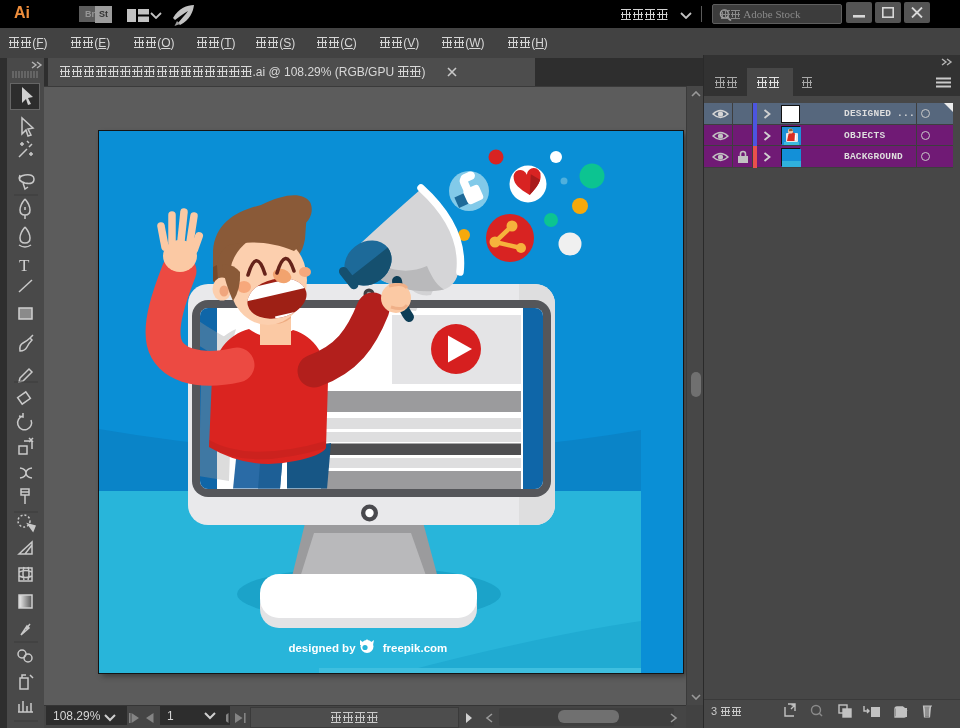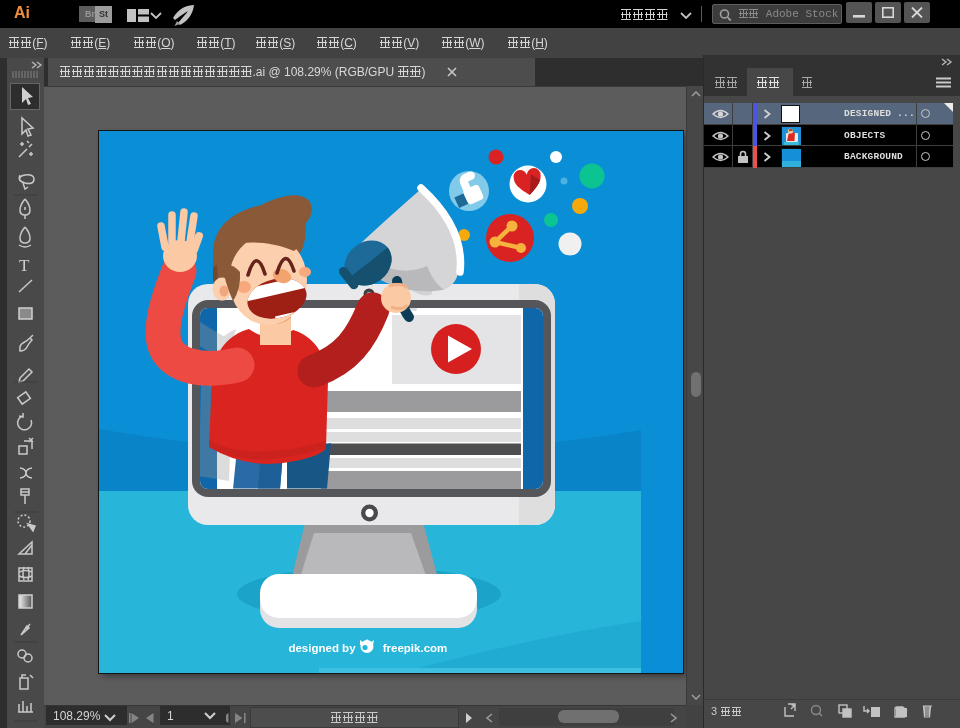--- a/index.html
+++ b/index.html
@@ -26,21 +26,21 @@
 #tabstrip{left:44px;top:58px;width:659px;height:28px;background:#2e2e2e;}
 #tab{position:absolute;left:4px;top:0;width:487px;height:28px;background:#4d4d4d;color:#d8d8d8;font-size:12px;line-height:28px;}
 #leftedge{left:0;top:58px;width:7px;height:670px;background:#2e2e2e;}
 #tools{left:7px;top:58px;width:37px;height:670px;background:#494949;}
 #canvas{left:44px;top:86px;width:642px;height:619px;background:#5c5c5c;border-top:1px solid #3a3a3a;}
 #board{position:absolute;left:55px;top:44px;width:584px;height:542px;outline:1.5px solid #141414;background:#0a8fd6;box-shadow:3px 3px 6px rgba(0,0,0,0.4);}
 #vscroll{left:686px;top:86px;width:17px;height:619px;background:#474747;border-left:1px solid #3a3a3a;}
 #status{left:44px;top:705px;width:642px;height:23px;background:#454545;border-top:1px solid #353535;color:#cfcfcf;font-size:11px;}
 #panel{left:703px;top:55px;width:257px;height:673px;background:#474747;border-left:1px solid #2a2a2a;}
 .fld{position:absolute;background:#2d2d2d;height:19px;top:0;font-size:12px;}
-.lrow{position:absolute;background:#000000;border-bottom:1px solid #3e3e3e;}
+.lrow{position:absolute;background:#701a75;border-bottom:1px solid #3e3e3e;}
 .lbl{position:absolute;left:104px;top:5px;font-family:"Liberation Mono",monospace;font-size:9.5px;font-weight:bold;color:#dedede;letter-spacing:0.2px;margin-left:36px;}
 .eye{position:absolute;left:8px;top:5px;}
 .cbar{position:absolute;left:49px;top:0;width:4px;height:21.5px;}
 .chev{position:absolute;left:59px;top:6px;}
 .thumb{position:absolute;left:77px;top:1.5px;width:19px;height:18px;border:1px solid #111;}
 .tgt{position:absolute;left:217px;top:6px;width:9px;height:9px;border:1.4px solid #c9c9c9;border-radius:50%;}
 .vdiv{position:absolute;top:0;width:1px;height:21.5px;background:#3e3e3e;}
 </style></head>
 <body>
 <div class="abs" id="title">
@@ -65,21 +65,21 @@
 <svg class="abs" style="left:680px;top:12px;" width="12" height="7">
       <path d="M1,1 L6,6 L11,1" stroke="#c2c2c2" stroke-width="1.8" fill="none"></path>
     </svg>
 <div class="abs" style="left:701px;top:6px;width:1px;height:16px;background:#5a5a5a;"></div>
 <div class="abs" style="left:712px;top:4px;width:130px;height:20px;background:#3c3c3c;border:1px solid #5e5e5e;border-radius:2px;">
 <svg class="abs" style="left:6px;top:4px;" width="14" height="12">
         <circle cx="5.5" cy="5" r="4" stroke="#a0a0a0" stroke-width="1.6" fill="none"></circle>
         <path d="M8.5,8 L12,11.5" stroke="#a0a0a0" stroke-width="1.6"></path>
         <path d="M9,10 l2.5,0 -1.2,1.8 z" fill="#a0a0a0"></path>
       </svg>
-<div class="abs" style="left:25px;top:3px;color:#8a8a8a;font-size:11px;font-family:Liberation Mono, monospace;"><span class="z s">搜</span><span class="z s">索</span> Adobe Stock</div>
+<div class="abs" style="left:7px;top:3px;color:#8a8a8a;font-size:11px;font-family:Liberation Serif, serif;"><span class="z s">搜</span><span class="z s">索</span> Adobe Stock</div>
 </div>
 <div class="abs" style="left:846px;top:2px;width:26px;height:21px;background:#545454;border-radius:2px;">
       <svg class="abs" style="left:7px;top:13px" width="12" height="3">
         <rect width="12" height="2.6" fill="#d8d8d8"></rect>
       </svg>
     </div>
 <div class="abs" style="left:875px;top:2px;width:26px;height:21px;background:#545454;border-radius:2px;">
       <svg class="abs" style="left:7px;top:5px" width="12" height="11">
         <rect x="0.8" y="0.8" width="10.4" height="9.4" fill="none" stroke="#d8d8d8" stroke-width="1.6"></rect>
       </svg>

